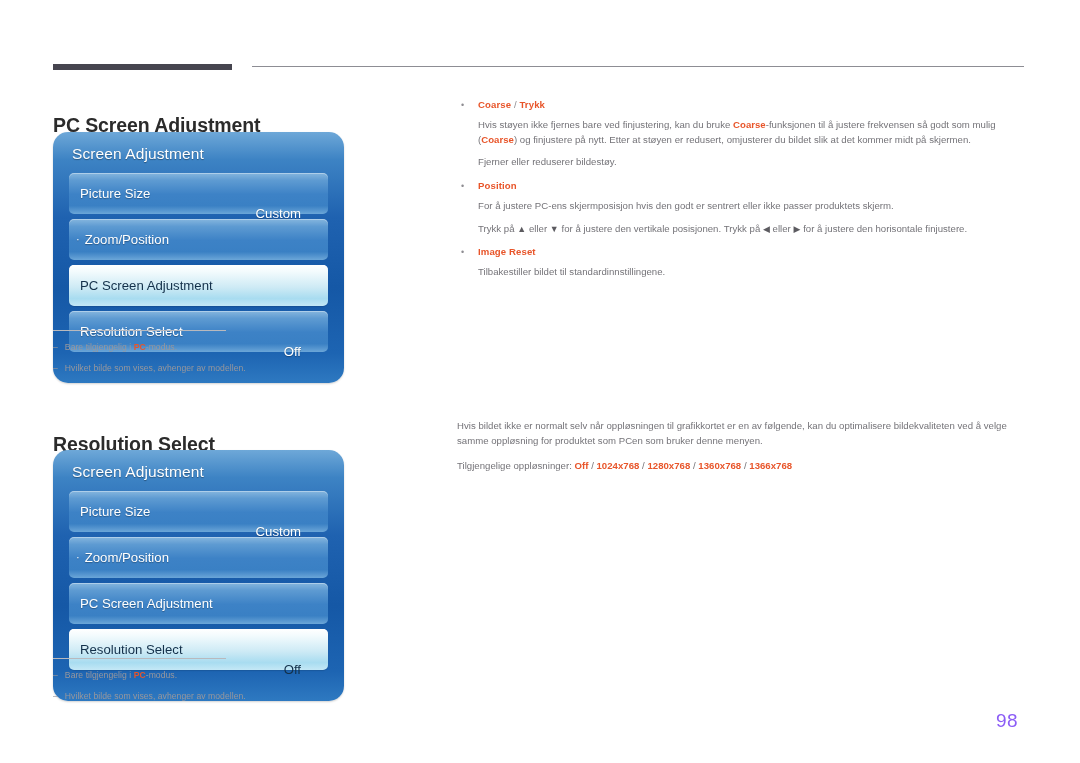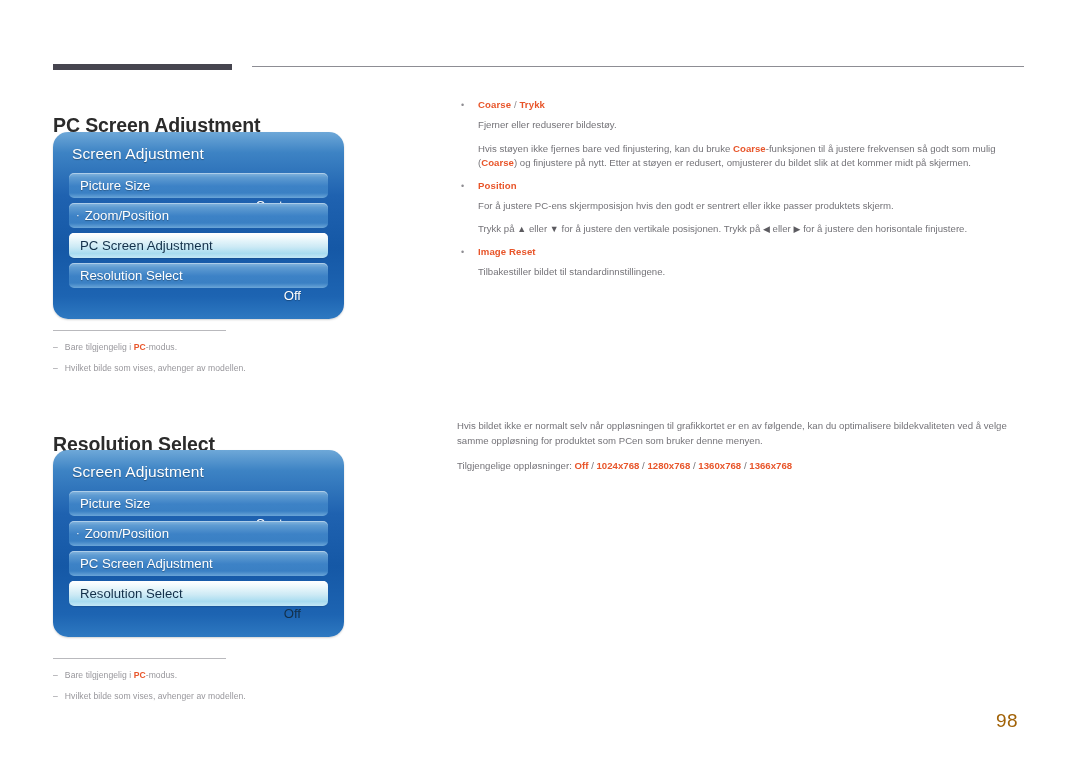--- a/index.html
+++ b/index.html
@@ -70,21 +70,21 @@
     color: #ffffff;
     font-size: 15.5px;
     font-weight: normal;
     padding: 13px 0 10px 19px;
     letter-spacing: 0.1px;
     text-shadow: 0 1px 1px rgba(0,0,0,0.35);
   }
 
   .osd-row {
     position: relative;
-    height: 25px;
+    height: 41px;
     margin: 0 16px 5px 16px;
     border-radius: 5px;
     display: flex;
     align-items: center;
     font-size: 13.2px;
   }
   .osd-row.normal {
     background: linear-gradient(to bottom, #86b6de 0%, #5e9bd2 18%, #3d82c6 52%, #3a80c4 80%, #6ba6d8 100%);
     color: #ffffff;
     box-shadow: inset 0 1px 0 rgba(255,255,255,0.35);
@@ -197,21 +197,21 @@
     letter-spacing: 0.02px;
   }
   .res-line b { color: #e8552a; font-weight: bold; }
 
   
   .page-number {
     position: absolute;
     left: 996px;
     top: 710px;
     font-size: 19px;
-    color: #a16207;
+    color: #8b5cf6;
     font-weight: normal;
     letter-spacing: 0.5px;
   }
 </style>
 </head>
 <body>
 
 <div class="rule-thick"></div>
 <div class="rule-thin"></div>
 
@@ -289,22 +289,22 @@
   </div>
 </div>
 
 <div class="body-col" id="body-top">
 
   <div class="bullet-item">
     <div class="bullet-head">
       <span class="bullet-mark">•</span>
       <span class="bullet-title"><span>Coarse</span><span class="sep"> / </span><span>Trykk</span></span>
     </div>
+    <p class="para"><span>Hvis støyen ikke fjernes bare ved finjustering, kan du bruke </span><b>Coarse</b><span>-funksjonen til å justere frekvensen så godt som mulig (</span><b>Coarse</b><span>) og finjustere på nytt. Etter at støyen er redusert, omjusterer du bildet slik at det kommer midt på skjermen.</span></p>
     <p class="para tight">Fjerner eller reduserer bildestøy.</p>
-    <p class="para"><span>Hvis støyen ikke fjernes bare ved finjustering, kan du bruke </span><b>Coarse</b><span>-funksjonen til å justere frekvensen så godt som mulig (</span><b>Coarse</b><span>) og finjustere på nytt. Etter at støyen er redusert, omjusterer du bildet slik at det kommer midt på skjermen.</span></p>
   </div>
 
   <div class="bullet-item">
     <div class="bullet-head">
       <span class="bullet-mark">•</span>
       <span class="bullet-title">Position</span>
     </div>
     <p class="para tight">For å justere PC-ens skjermposisjon hvis den godt er sentrert eller ikke passer produktets skjerm.</p>
     <p class="para"><span>Trykk på </span><span class="arrow">▲</span><span> eller </span><span class="arrow">▼</span><span> for å justere den vertikale posisjonen. Trykk på </span><span class="arrow">◀</span><span> eller </span><span class="arrow">▶</span><span> for å justere den horisontale finjustere.</span></p>
   </div>

